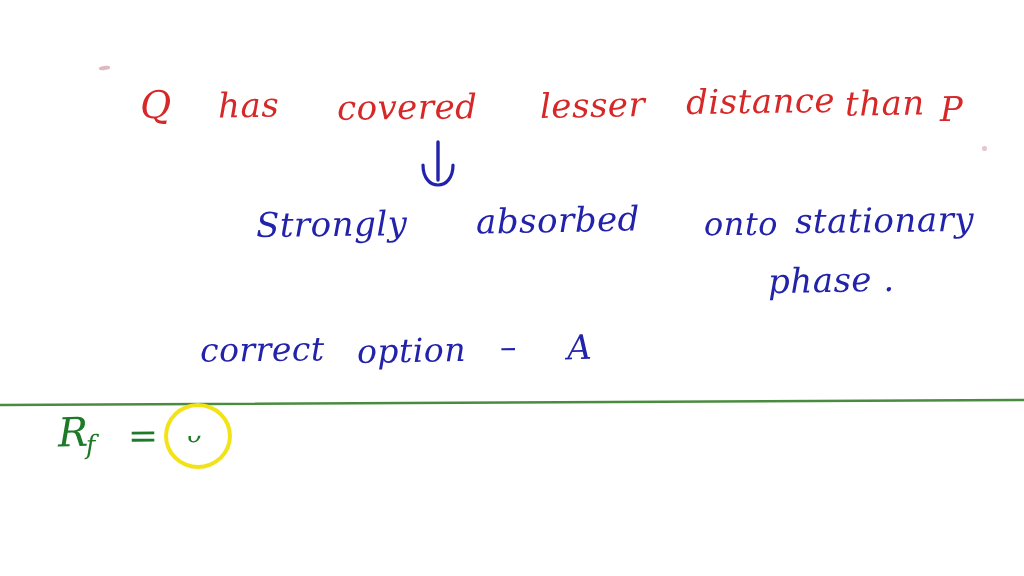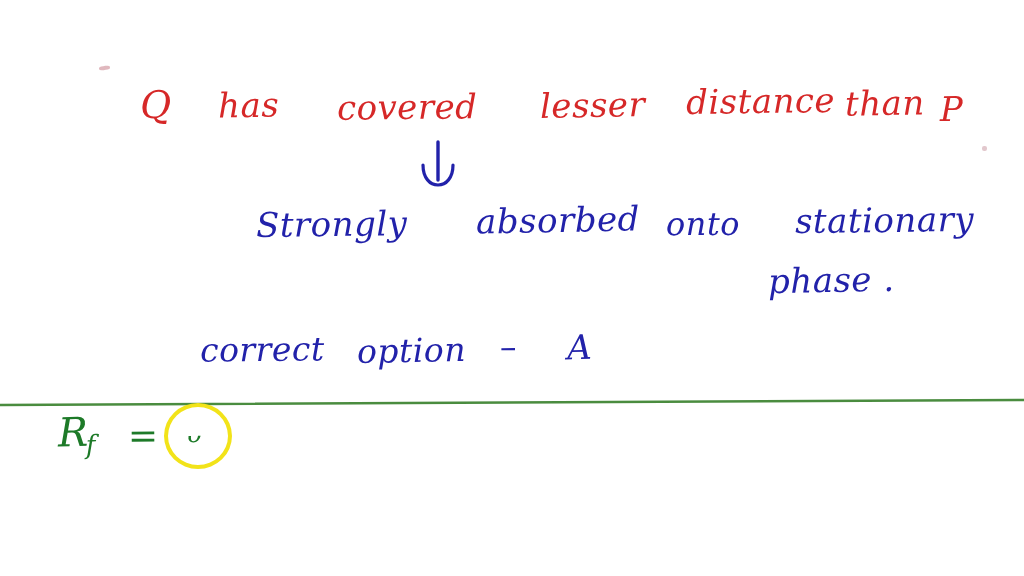--- a/index.html
+++ b/index.html
@@ -52,21 +52,21 @@
     position: absolute;
     left: 412px;
     top: 140px;
     width: 52px;
     height: 52px;
   }
 
   
   #w-strongly   { left: 256px; top: 207px; font-size: 34px; }
   #w-absorbed   { left: 476px; top: 203px; font-size: 34px; }
-  #w-onto       { left: 666px; top: 208px; font-size: 32px; }
+  #w-onto       { left: 704px; top: 208px; font-size: 32px; }
   #w-stationary { left: 795px; top: 203px; font-size: 34px; }
   #w-phase      { left: 768px; top: 263px; font-size: 34px; }
 
   
   #w-correct  { left: 200px; top: 333px; font-size: 33px; }
   #w-option   { left: 357px; top: 334px; font-size: 33px; }
   #w-dash     { left: 500px; top: 330px; font-size: 33px; font-style: normal; }
   #w-optionA  { left: 567px; top: 330px; font-size: 34px; }
 
   

